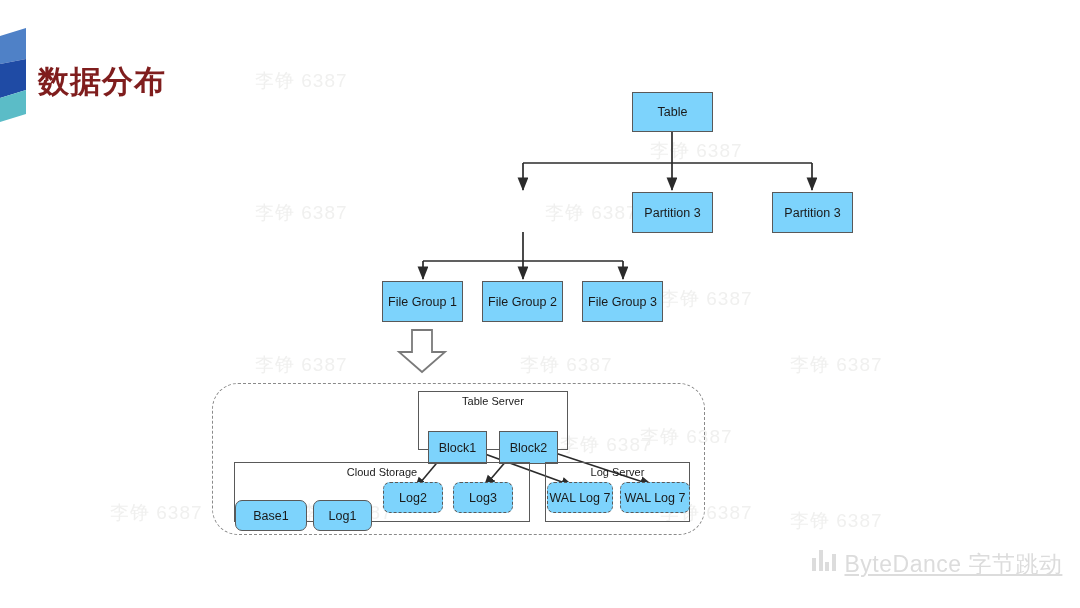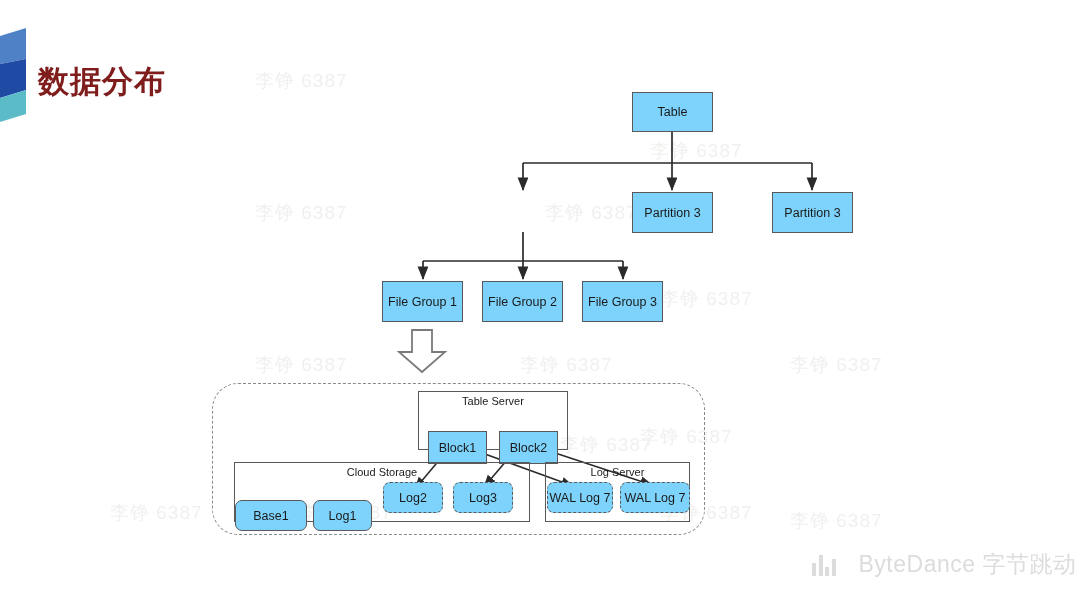--- a/index.html
+++ b/index.html
@@ -110,23 +110,24 @@
     height: 608px;
     pointer-events: none;
   }
 
   
   #bytedance-logo {
     position: absolute;
     left: 812px;
     top: 549px;
     display: flex;
-    align-items: center;
-    gap: 23px;
+    align-items: flex-start;
+    gap: 9px;
     color: #dcdcdc;
+    text-decoration: underline;
   }
   #bytedance-logo .bars {
     display: flex;
     align-items: flex-end;
     gap: 2.5px;
     height: 22px;
   }
   #bytedance-logo .bars i {
     display: block;
     width: 4px;

